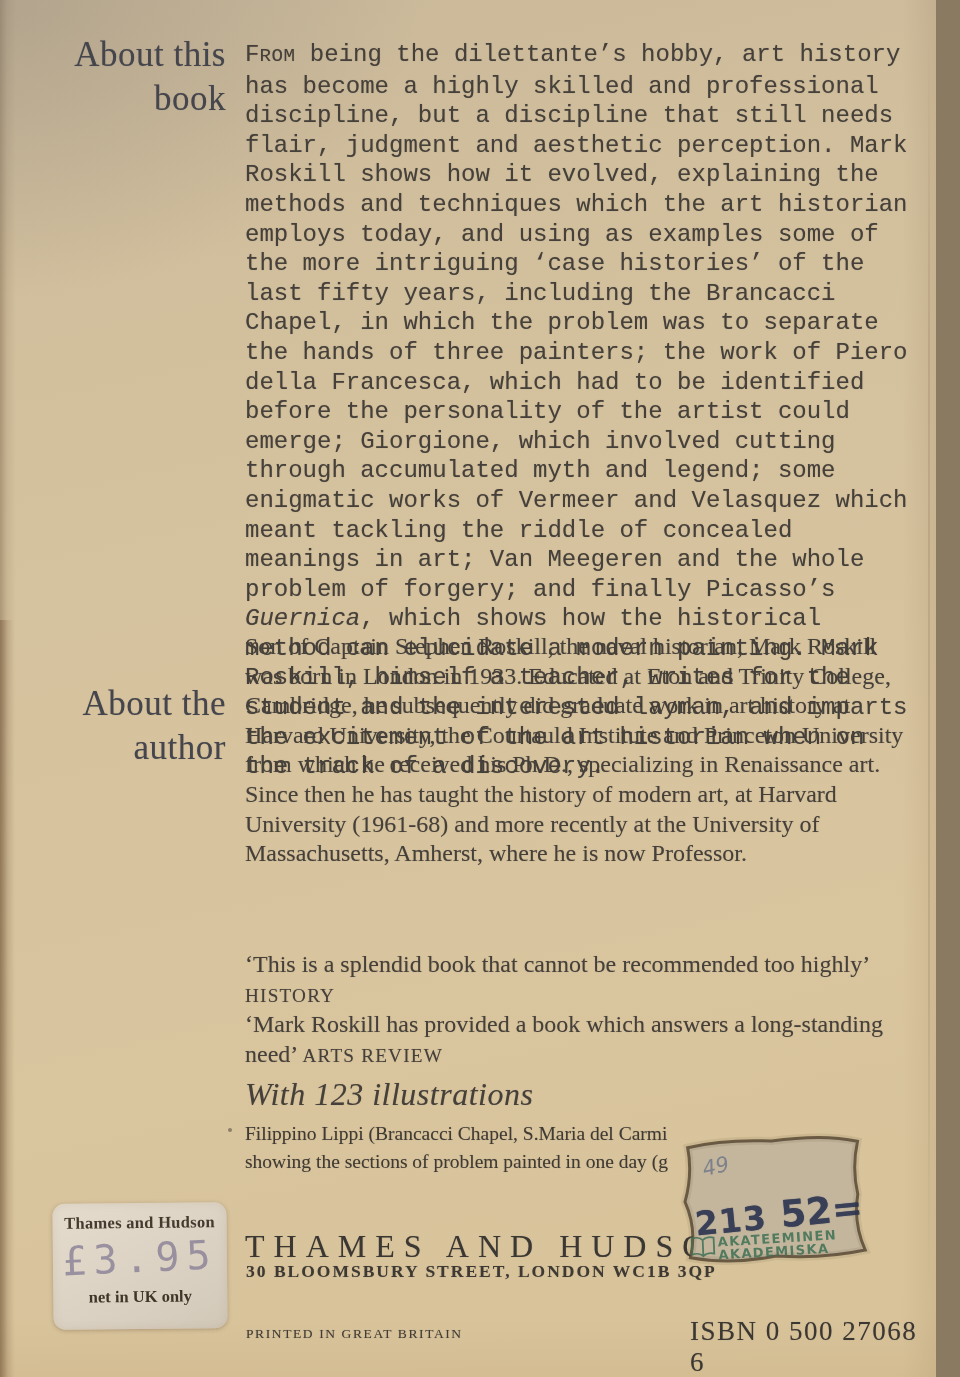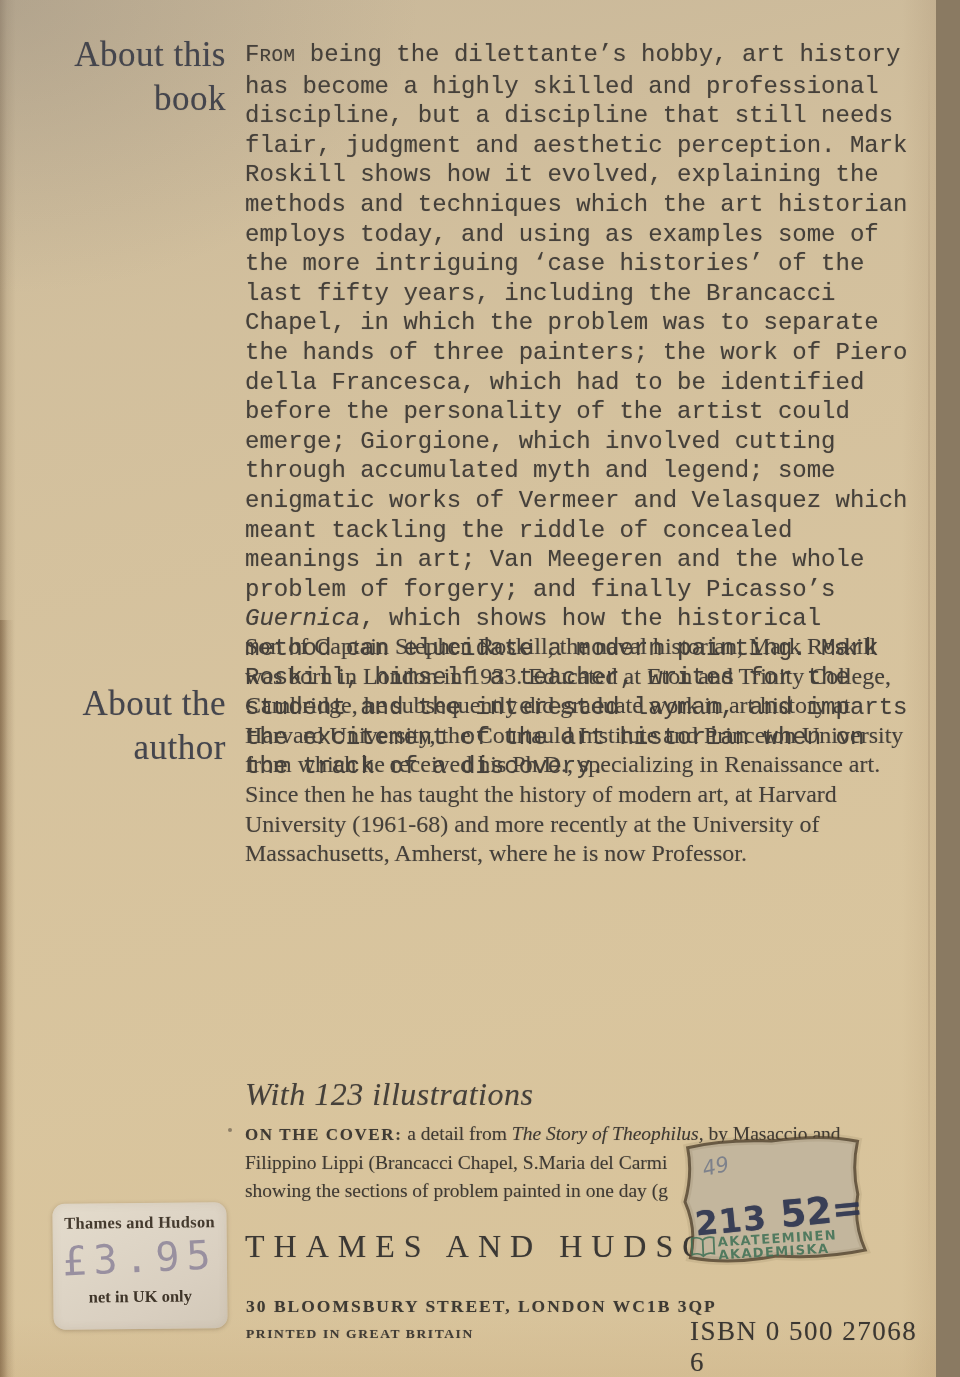--- a/index.html
+++ b/index.html
@@ -28,22 +28,22 @@
   .bodycol{left:245px;width:664px;font-size:24px;line-height:29.6px;text-align:left;}
   .bodycol p{margin:0;}
   .sc-lead{font-size:0.80em;letter-spacing:0.5px;}
   .it{font-style:italic;}
   .review-src{font-size:0.80em;letter-spacing:1.2px;}
   .illus{left:245px;top:1076px;font-size:32px;font-style:italic;letter-spacing:0.5px;}
   .covernote{left:245px;top:1120px;width:672px;font-size:19.5px;line-height:28px;color:#3f3a33;}
   .covernote .label{font-size:17px;letter-spacing:1.6px;font-weight:600;}
   .cover-dot{position:absolute;left:228px;top:1128px;width:4px;height:4px;border-radius:50%;background:rgba(80,70,58,0.55);}
   .publisher{left:245px;top:1228px;font-size:32px;letter-spacing:9px;color:#3b3834;white-space:nowrap;z-index:2;}
-  .address{left:246px;top:1296px;font-size:17.5px;letter-spacing:2px;color:#3e3a33;font-weight:600;}
-  .printed{left:246px;top:1326px;font-size:13.5px;letter-spacing:1.6px;font-weight:700;color:#413c35;}
+  .address{left:246px;top:1261px;font-size:17.5px;letter-spacing:2px;color:#3e3a33;font-weight:600;}
+  .printed{left:246px;top:1326px;font-size:13.5px;letter-spacing:1.6px;font-weight:400;color:#413c35;}
   .isbn{left:690px;top:1316px;font-size:27px;letter-spacing:1.5px;color:#3b3732;}
   
   .price-sticker{
     position:absolute;left:53px;top:1203px;width:174px;height:126px;z-index:3;
     background:linear-gradient(150deg,#e4dccd,#d9cfc0 70%,#d2c8b8);
     border-radius:12px;transform:rotate(-0.6deg);
     box-shadow:0 1px 4px rgba(90,70,45,0.35), inset 0 0 10px rgba(120,100,75,0.12);
     text-align:center;
   }
   .price-sticker .pub{margin-top:10px;font-size:16.5px;font-weight:700;color:#443a2e;letter-spacing:0.3px;}
@@ -82,26 +82,29 @@
     <p><span>F</span><span class="sc-lead">ROM</span><span> being the dilettante’s hobby, art history has become a highly skilled and professional discipline, but a discipline that still needs flair, judgment and aesthetic perception. Mark Roskill shows how it evolved, explaining the methods and techniques which the art historian employs today, and using as examples some of the more intriguing ‘case histories’ of the last fifty years, including the Brancacci Chapel, in which the problem was to separate the hands of three painters; the work of Piero della Francesca, which had to be identified before the personality of the artist could emerge; Giorgione, which involved cutting through accumulated myth and legend; some enigmatic works of Vermeer and Velasquez which meant tackling the riddle of concealed meanings in art; Van Meegeren and the whole problem of forgery; and finally Picasso’s </span><span class="it">Guernica</span><span>, which shows how the historical method can elucidate a modern painting. Mark Roskill, himself a teacher, writes for the student and the interested layman, and imparts the excitement of the art historian when on the track of a discovery.</span></p>
   </div>
 
   <div class="txt heading" style="top:650px;margin-top:32px;">About the
 author</div>
 
   <div class="txt bodycol" style="top:632px;">
     <p>Son of Captain Stephen Roskill, the naval historian, Mark Roskill was born in London in 1933. Educated at Eton and Trinity College, Cambridge, he subsequently did graduate work in art history at Harvard University, the Courtauld Institute and Princeton University from which he received his Ph.D., specializing in Renaissance art. Since then he has taught the history of modern art, at Harvard University (1961-68) and more recently at the University of Massachusetts, Amherst, where he is now Professor.</p>
   </div>
 
+  <div class="txt bodycol" style="top:950px;">
+    <p><span>‘This is a splendid book that cannot be recommended too highly’ </span><span class="review-src">HISTORY</span></p>
+    <p><span>‘Mark Roskill has provided a book which answers a long-standing need’ </span><span class="review-src">ARTS REVIEW</span></p>
+  </div>
 
   <div class="txt illus">With 123 illustrations</div>
 
   <div class="cover-dot"></div>
   <div class="txt covernote">
-    <div><span class="label">ON THE COVER:</span><span> a detail from </span><span class="it">The Story of Theophilus,</span><span> by Masaccio and</span></div>
     <div>Filippino Lippi (Brancacci Chapel, S.Maria del Carmi</div>
     <div>showing the sections of problem painted in one day (g</div>
   </div>
 
   <div class="txt publisher">THAMES AND HUDSON</div>
   <div class="txt address">30 BLOOMSBURY STREET, LONDON WC1B 3QP</div>
   <div class="txt printed">PRINTED IN GREAT BRITAIN</div>
   <div class="txt isbn">ISBN 0 500 27068 6</div>
 
   <div class="price-sticker">

